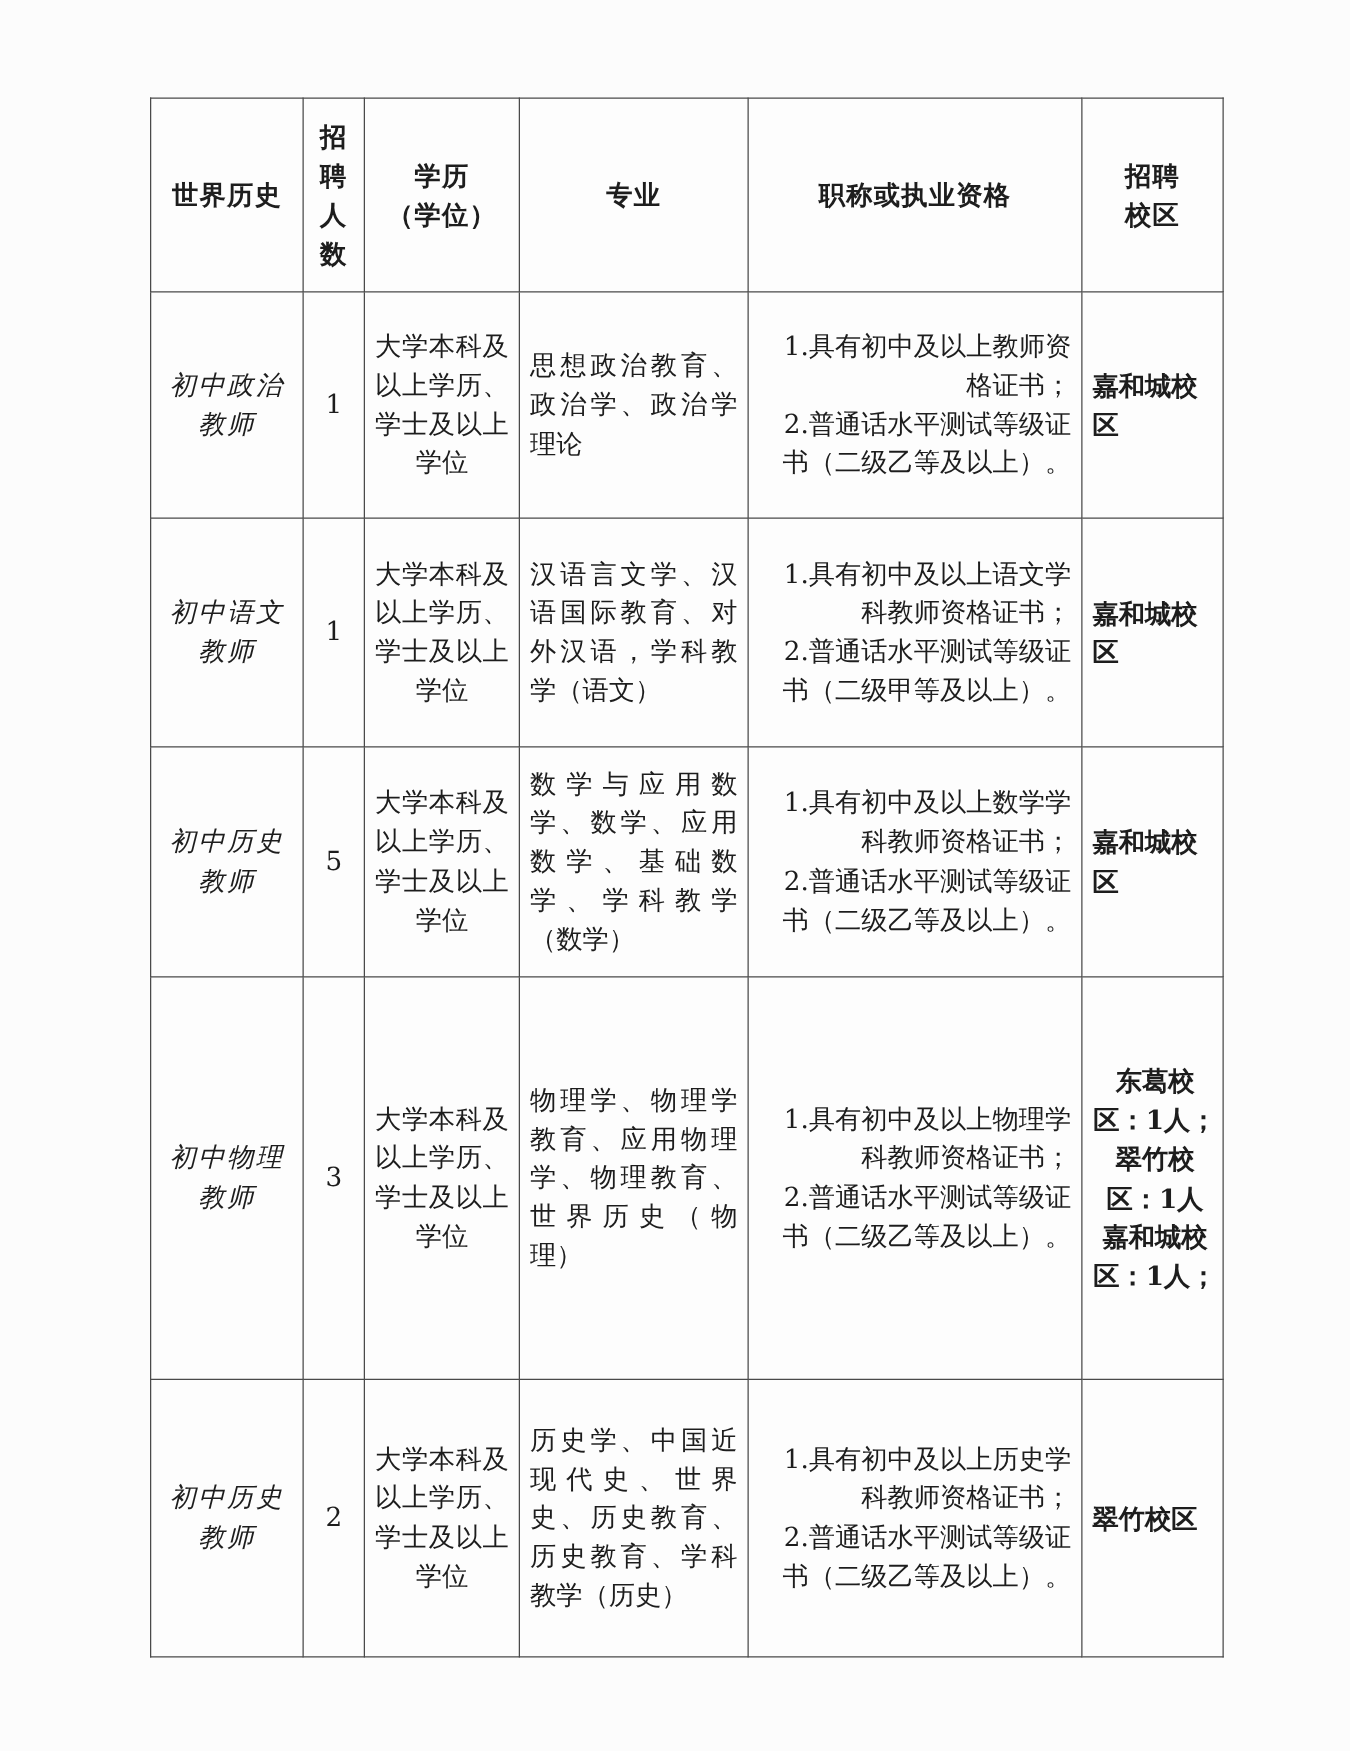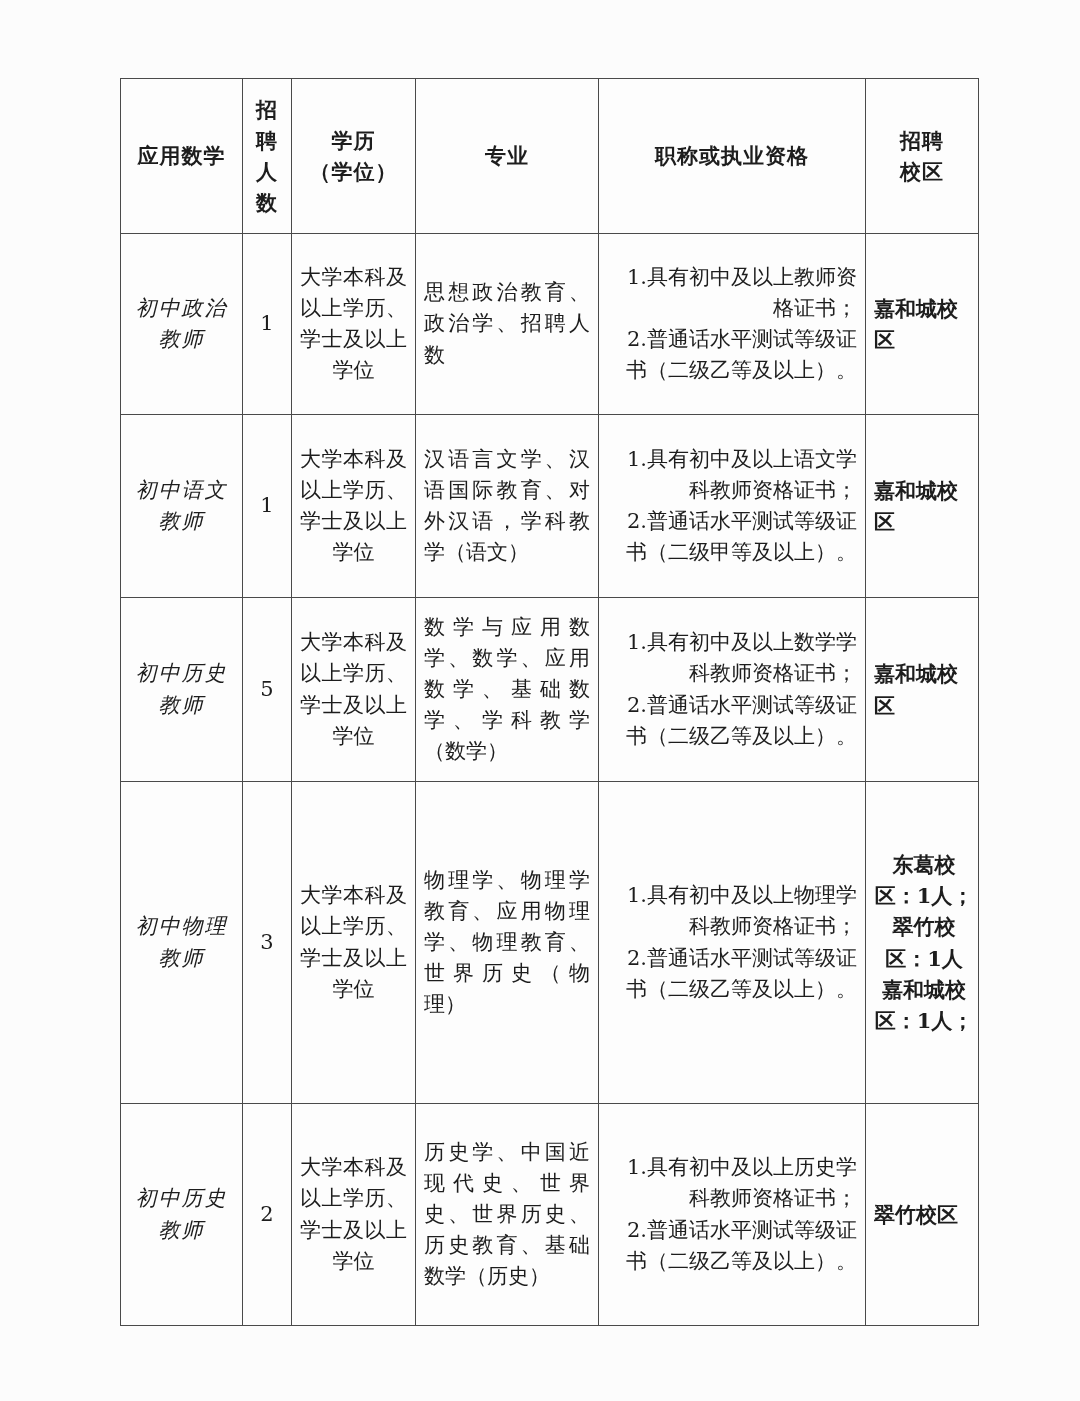--- a/index.html
+++ b/index.html
@@ -89,35 +89,35 @@
     <colgroup>
       <col class="c-position">
       <col class="c-count">
       <col class="c-education">
       <col class="c-major">
       <col class="c-qualification">
       <col class="c-campus">
     </colgroup>
     <tbody>
       <tr class="hdr">
-        <th>应用数学</th>
+        <th>世界历史</th>
         <th>招聘人数</th>
         <th>学历
 （学位）</th>
         <th>专业</th>
         <th>职称或执业资格</th>
         <th>招聘
 校区</th>
       </tr>
 
       <tr class="r0">
         <td class="cell-position">初中政治教师</td>
         <td class="cell-count">1</td>
         <td class="cell-education">大学本科及以上学历、学士及以上学位</td>
-        <td class="cell-major">思想政治教育、政治学、招聘人数</td>
+        <td class="cell-major">思想政治教育、政治学、政治学理论</td>
         <td class="cell-qualification">1.具有初中及以上教师资格证书；
 2.普通话水平测试等级证书（二级乙等及以上）。</td>
         <td class="cell-campus">嘉和城校区</td>
       </tr>
 
       <tr class="r1">
         <td class="cell-position">初中语文教师</td>
         <td class="cell-count">1</td>
         <td class="cell-education">大学本科及以上学历、学士及以上学位</td>
         <td class="cell-major">汉语言文学、汉语国际教育、对外汉语，学科教学（语文）</td>
@@ -145,20 +145,20 @@
 2.普通话水平测试等级证书（二级乙等及以上）。</td>
         <td class="cell-campus left">东葛校区：1人；
 翠竹校区：1人
 嘉和城校区：1人；</td>
       </tr>
 
       <tr class="r4">
         <td class="cell-position">初中历史教师</td>
         <td class="cell-count">2</td>
         <td class="cell-education">大学本科及以上学历、学士及以上学位</td>
-        <td class="cell-major">历史学、中国近现代史、世界史、世界历史、历史教育、基础数学（历史）</td>
+        <td class="cell-major">历史学、中国近现代史、世界史、历史教育、历史教育、学科教学（历史）</td>
         <td class="cell-qualification">1.具有初中及以上历史学科教师资格证书；
 2.普通话水平测试等级证书（二级乙等及以上）。</td>
         <td class="cell-campus">翠竹校区</td>
       </tr>
     </tbody>
   </table>
 </div>
 
 </body></html>

